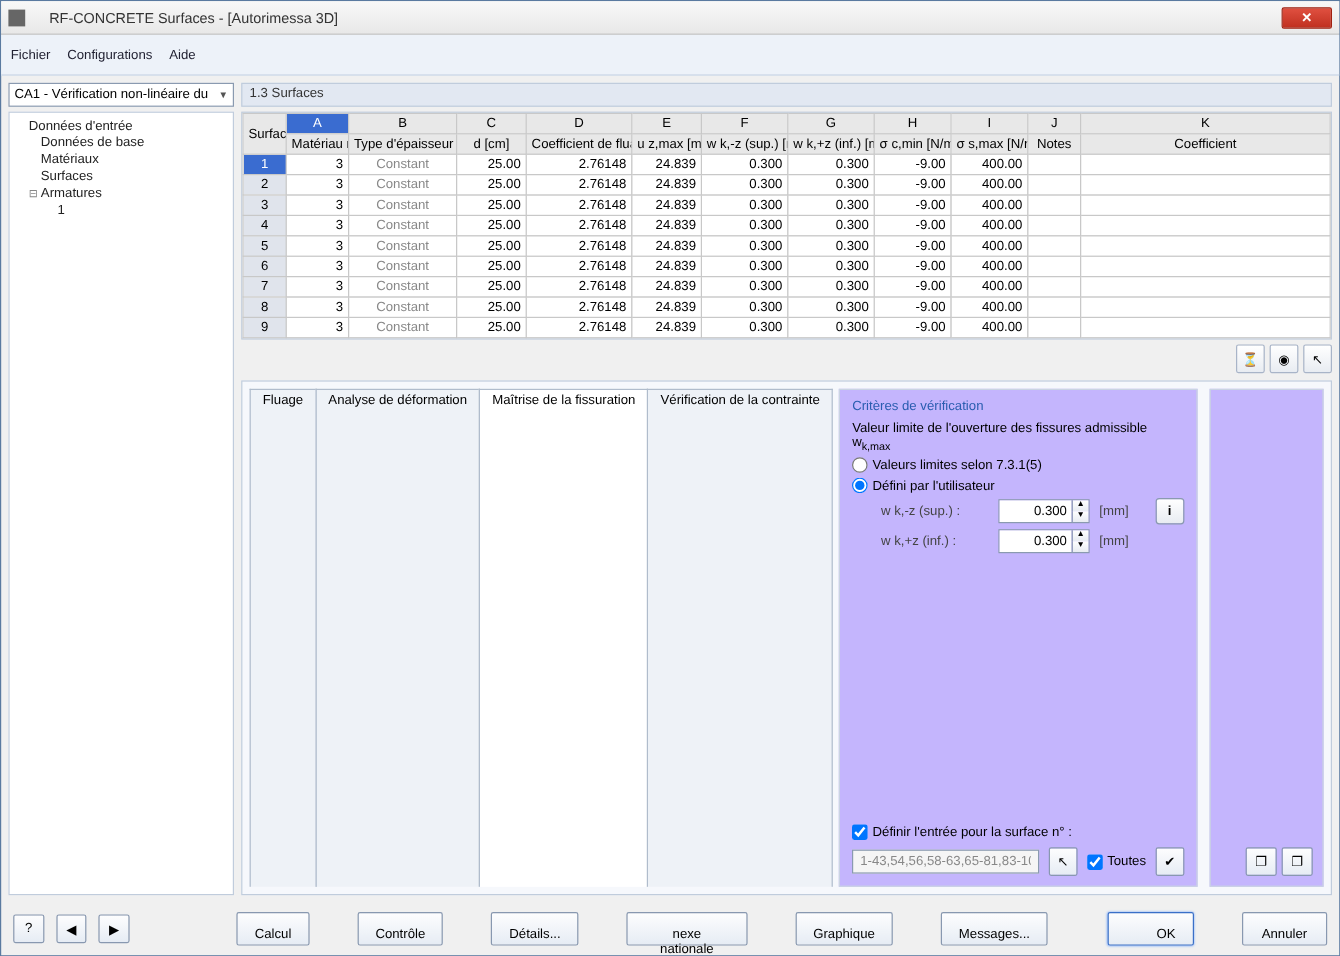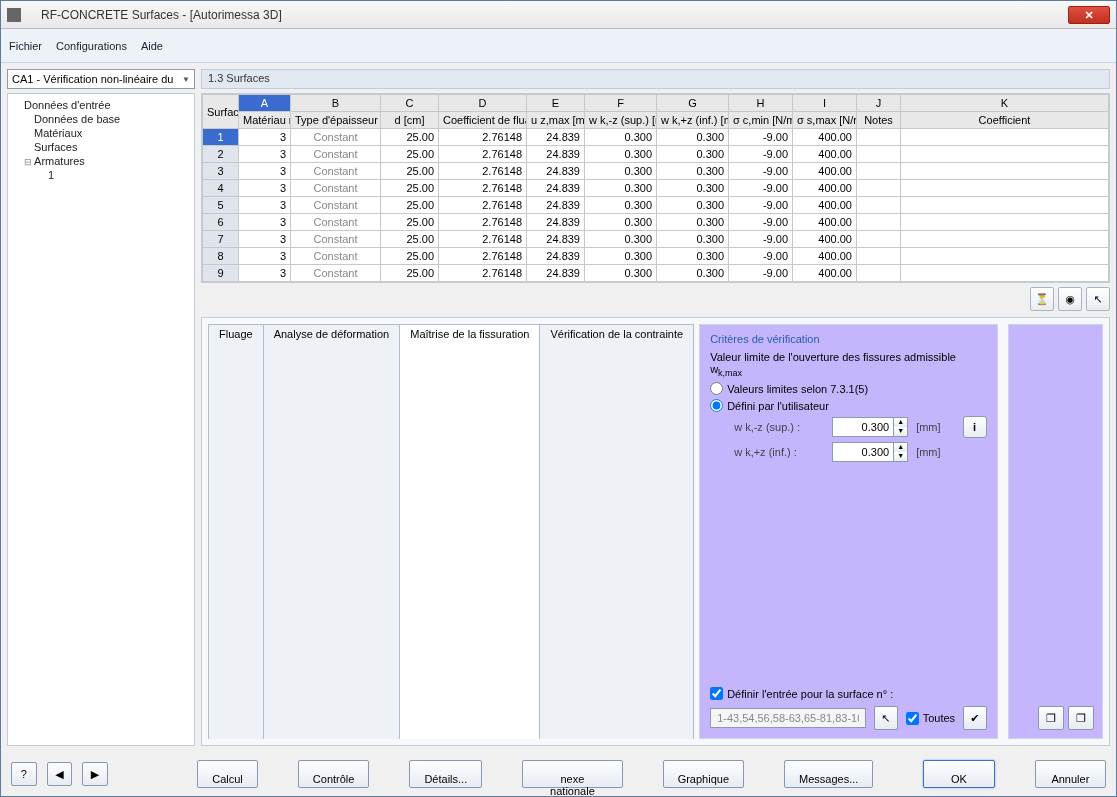--- a/index.html
+++ b/index.html
@@ -57,21 +57,21 @@
 .spinner .spinbtns { width: 14px; display: flex; flex-direction: column; }
 .spinner .spinbtns div { height: 9px; border-left: 1px solid #8a9ab0; font-size: 7px; text-align: center; line-height: 7px; background: linear-gradient(#fff,#e8ecf2); }
 .unit { color: #444; }
 
 .def-row { display: flex; align-items: center; gap: 8px; margin-top: 6px; }
 .def-input { flex: 1; border: 1px solid #8a9ab0; height: 20px; background: #f5f5f5; color: #888; padding: 0 6px; }
 .chk { display: flex; align-items: center; gap: 4px; }
 
 .bottombar { display: flex; align-items: center; padding: 8px 10px; gap: 10px; }
 .btn { height: 28px; padding: 12px 14px; border: 1px solid #8898b0; background: linear-gradient(#fdfdfe,#e6ecf4); border-radius: 2px; margin-left: 30px; }
-.btn.primary { border: 1px solid #3a70c8; box-shadow: 0 0 2px #6aa0ff; }
+.btn.primary { border: 1px solid #3a70c8; box-shadow: 0 0 2px #6aa0ff; text-align: right; }
 .iconbtn { width: 26px; height: 24px; border: 1px solid #8898b0; background: linear-gradient(#fdfdfe,#e6ecf4); border-radius: 2px; display:flex;align-items:center;justify-content:center; }
 .spacer { flex: 1; }
 .info-btn { width:24px;height:22px;border:1px solid #8a9ab0;background:linear-gradient(#fff,#e8ecf2);border-radius:3px;display:flex;align-items:center;justify-content:center;font-weight:bold;color:#000;margin-left:14px; }
 sub{font-size:9px}
 </style>
 </head>
 <body>
 
 <div class="window">
   <div class="titlebar">

